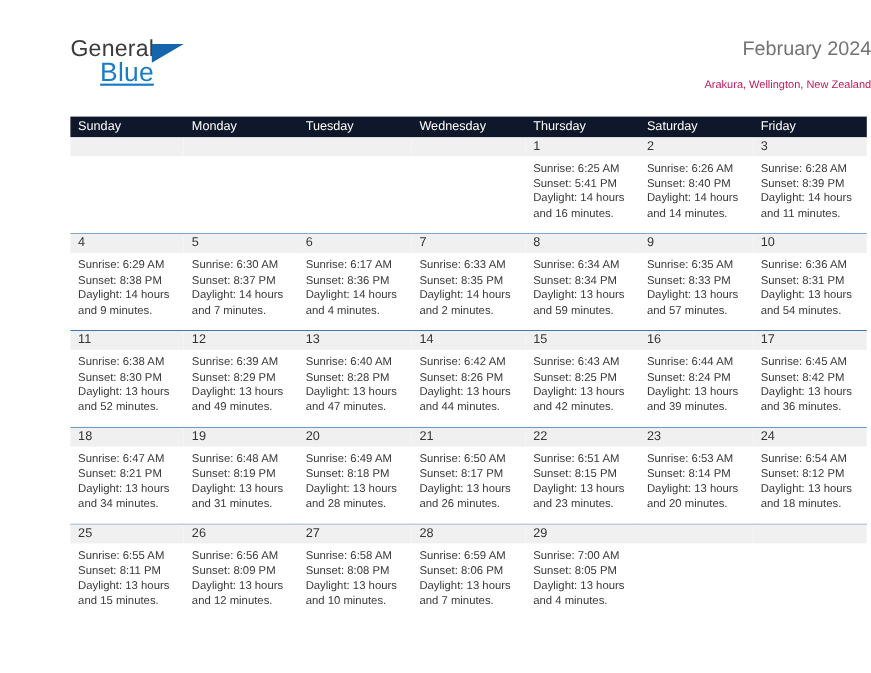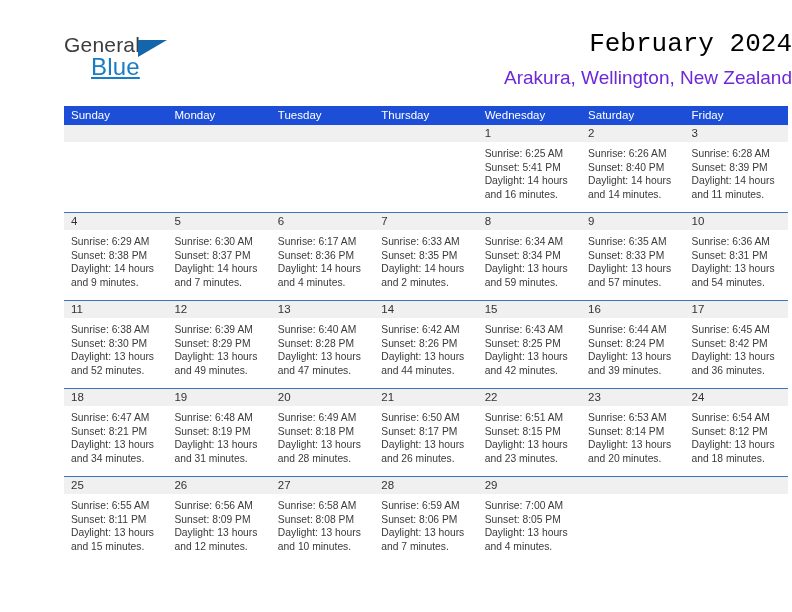--- a/index.html
+++ b/index.html
@@ -70,45 +70,44 @@
     border-bottom: 17px solid transparent;
   }
 
   .title-block {
     position: absolute;
     right: 0;
     top: 0;
     text-align: right;
   }
   .cal-title {
-    font-size: 26px;
-    color: #000000;
+    font-size: 18px;
+    color: #737373;
     line-height: 32px;
     white-space: nowrap;
-    font-family: Liberation Mono, monospace;
   }
   .cal-subtitle {
     margin-top: 9px;
-    font-size: 19px;
-    color: #6d28d9;
+    font-size: 10px;
+    color: #be185d;
     line-height: 18px;
     white-space: nowrap;
   }
 
   
   .calendar {
     position: absolute;
     left: 32px;
     top: 106px;
     width: 724px;
   }
 
   .dow-row {
     display: flex;
-    background: #1d4ed8;
+    background: #0f172a;
     height: 19px;
   }
   .dow {
     flex: 1 1 0;
     color: #ffffff;
     font-size: 11.5px;
     line-height: 19px;
     padding-left: 7px;
     box-sizing: border-box;
     white-space: nowrap;
@@ -174,22 +173,22 @@
       <div class="cal-subtitle">Arakura, Wellington, New Zealand</div>
     </div>
 
   </div>
 
   <div class="calendar">
     <div class="dow-row" id="dow-row">
         <div class="dow">Sunday</div>
         <div class="dow">Monday</div>
         <div class="dow">Tuesday</div>
+        <div class="dow">Wednesday</div>
         <div class="dow">Thursday</div>
-        <div class="dow">Wednesday</div>
         <div class="dow">Saturday</div>
         <div class="dow">Friday</div>
       </div>
     <div id="weeks-container">
         <div class="week">
           <div class="cell empty">
             <div class="daynum-band">
               <div class="daynum"></div>
             </div>
             <div class="cell-body"></div>

